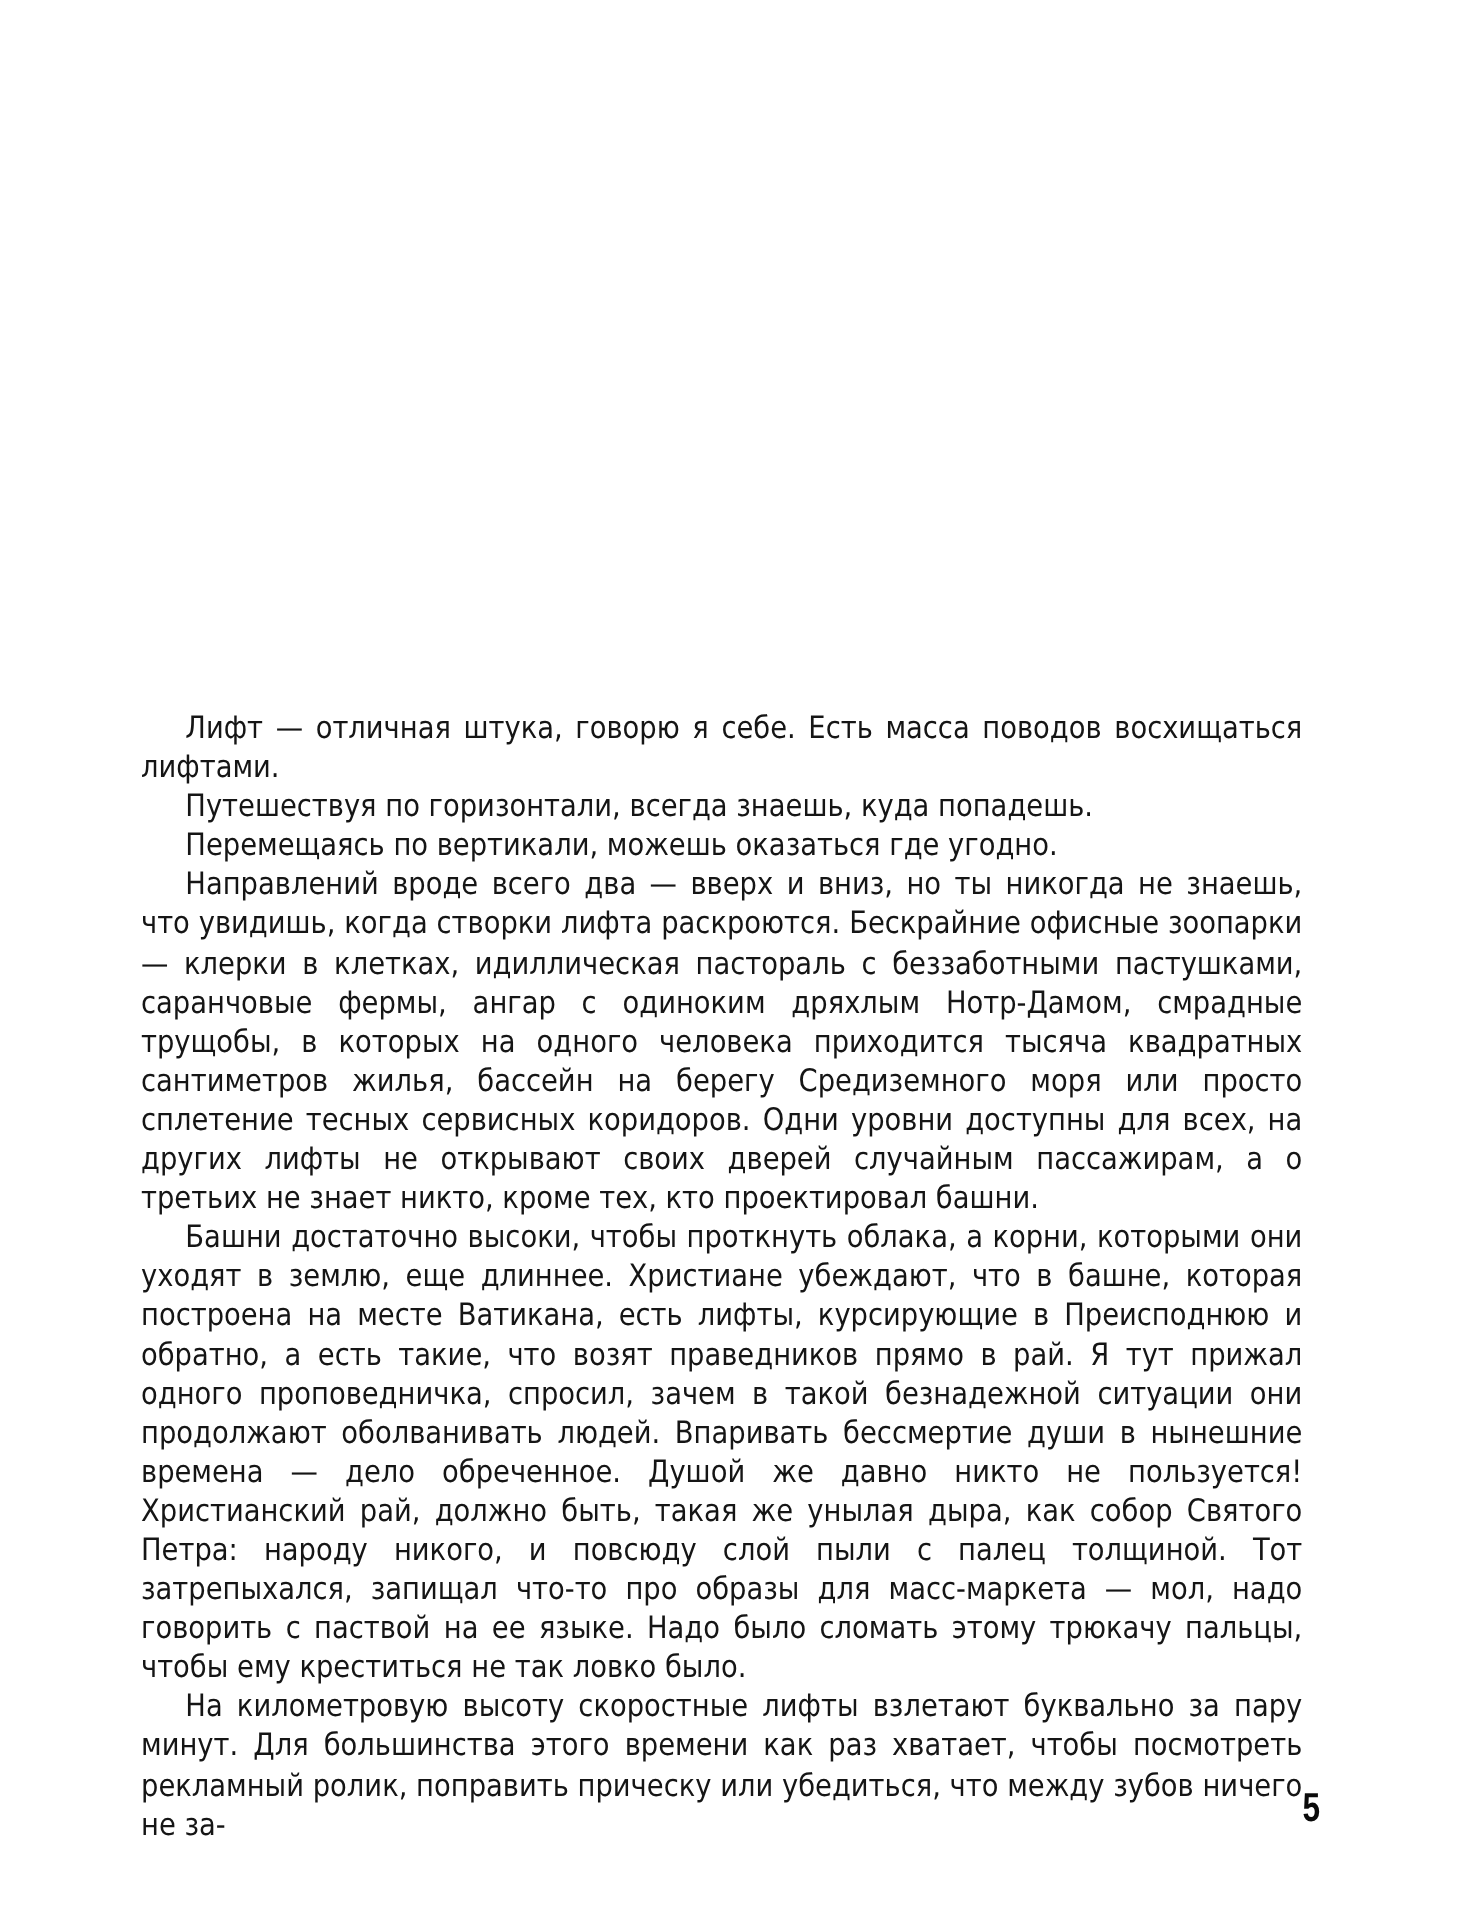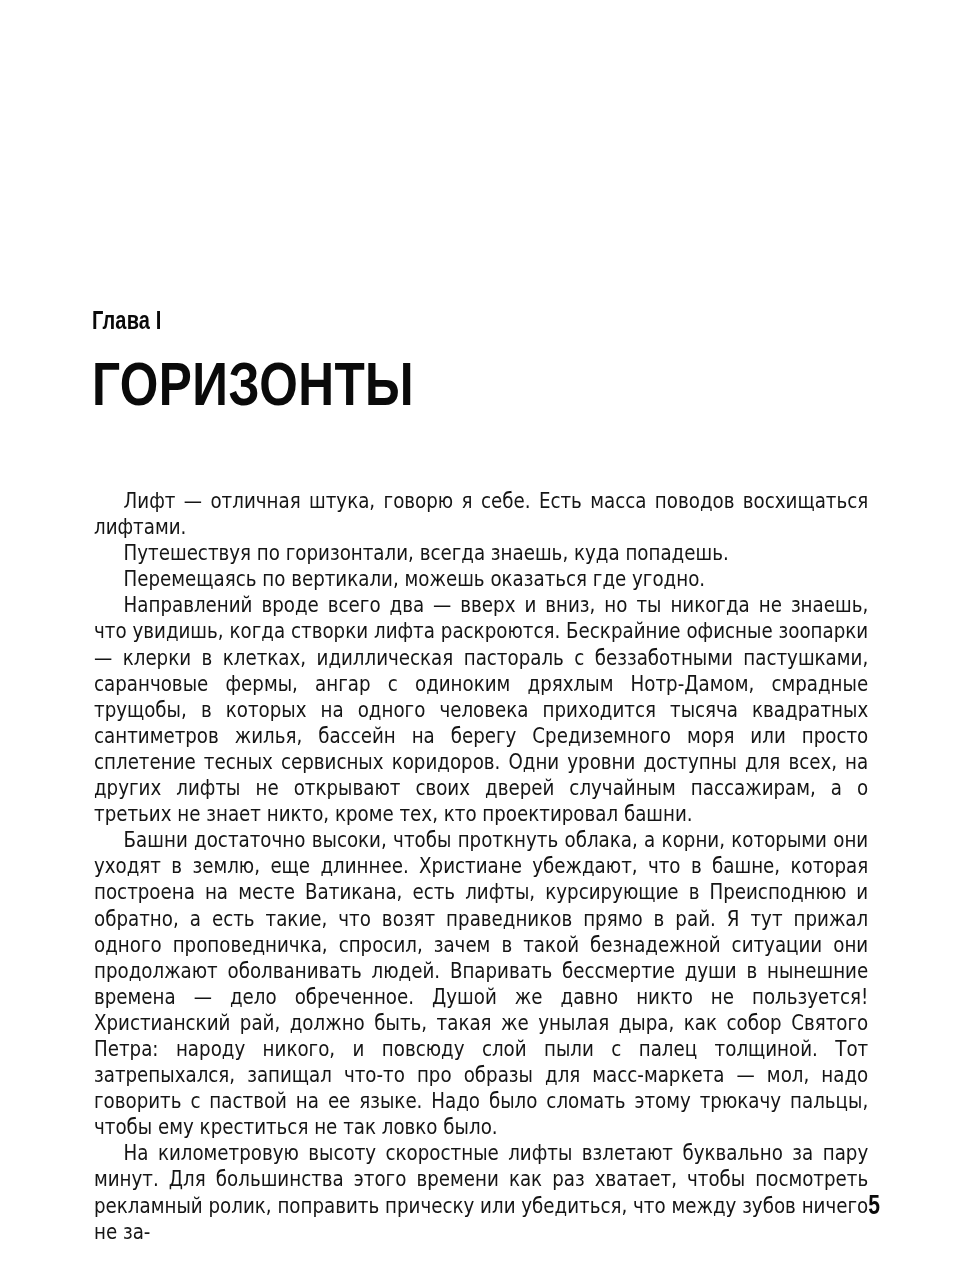--- a/index.html
+++ b/index.html
@@ -47,21 +47,21 @@
     color: #0a0a0a;
     transform: scaleX(0.80);
     transform-origin: left center;
     white-space: nowrap;
   }
 
   
   .body-column {
     position: absolute;
     left: 94px;
-    top: 488px;
+    top: 472px;
     width: 786px;
   }
 
   .body-paragraph {
     font-family: "DejaVu Sans Condensed", "Liberation Sans Narrow", "Liberation Sans", sans-serif;
     font-size: 20.6px;
     line-height: 26.1px;
     color: #151515;
     text-align: justify;
     text-justify: inter-word;
@@ -88,24 +88,20 @@
     color: #0a0a0a;
     transform: scaleX(0.78);
     transform-origin: right center;
   }
 </style>
 </head>
 <body>
 
 <div class="page">
 
-  <div class="chapter-header">
-    <div class="chapter-label">Глава I</div>
-    <h1 class="chapter-title">ГОРИЗОНТЫ</h1>
-  </div>
 
   <div class="body-column">
     <p class="body-paragraph">Лифт — отличная штука, говорю я себе. Есть масса поводов восхищаться лифтами.</p>
     <p class="body-paragraph">Путешествуя по горизонтали, всегда знаешь, куда попадешь.</p>
     <p class="body-paragraph">Перемещаясь по вертикали, можешь оказаться где угодно.</p>
     <p class="body-paragraph">Направлений вроде всего два — вверх и вниз, но ты никогда не знаешь, что увидишь, когда створки лифта раскроются. Бескрайние офисные зоопарки — клерки в клетках, идиллическая пастораль с беззаботными пастушками, саранчовые фермы, ангар с одиноким дряхлым Нотр-Дамом, смрадные трущобы, в которых на одного человека приходится тысяча квадратных сантиметров жилья, бассейн на берегу Средиземного моря или просто сплетение тесных сервисных коридоров. Одни уровни доступны для всех, на других лифты не открывают своих дверей случайным пассажирам, а о третьих не знает никто, кроме тех, кто проектировал башни.</p>
     <p class="body-paragraph">Башни достаточно высоки, чтобы проткнуть облака, а корни, которыми они уходят в землю, еще длиннее. Христиане убеждают, что в башне, которая построена на месте Ватикана, есть лифты, курсирующие в Преисподнюю и обратно, а есть такие, что возят праведников прямо в рай. Я тут прижал одного проповедничка, спросил, зачем в такой безнадежной ситуации они продолжают оболванивать людей. Впаривать бессмертие души в нынешние времена — дело обреченное. Душой же давно никто не пользуется! Христианский рай, должно быть, такая же унылая дыра, как собор Святого Петра: народу никого, и повсюду слой пыли с палец толщиной. Тот затрепыхался, запищал что-то про образы для масс-маркета — мол, надо говорить с паствой на ее языке. Надо было сломать этому трюкачу пальцы, чтобы ему креститься не так ловко было.</p>
     <p class="body-paragraph last-fragment">На километровую высоту скоростные лифты взлетают буквально за пару минут. Для большинства этого времени как раз хватает, чтобы посмотреть рекламный ролик, поправить прическу или убедиться, что между зубов ничего не за-</p>
   </div>
 

